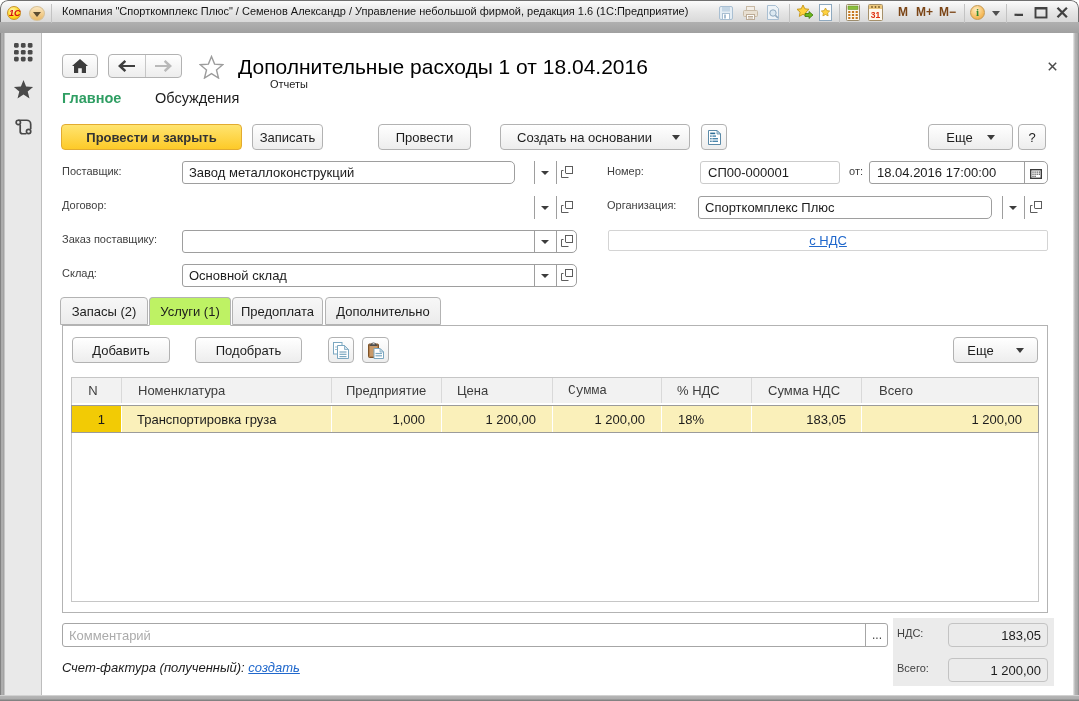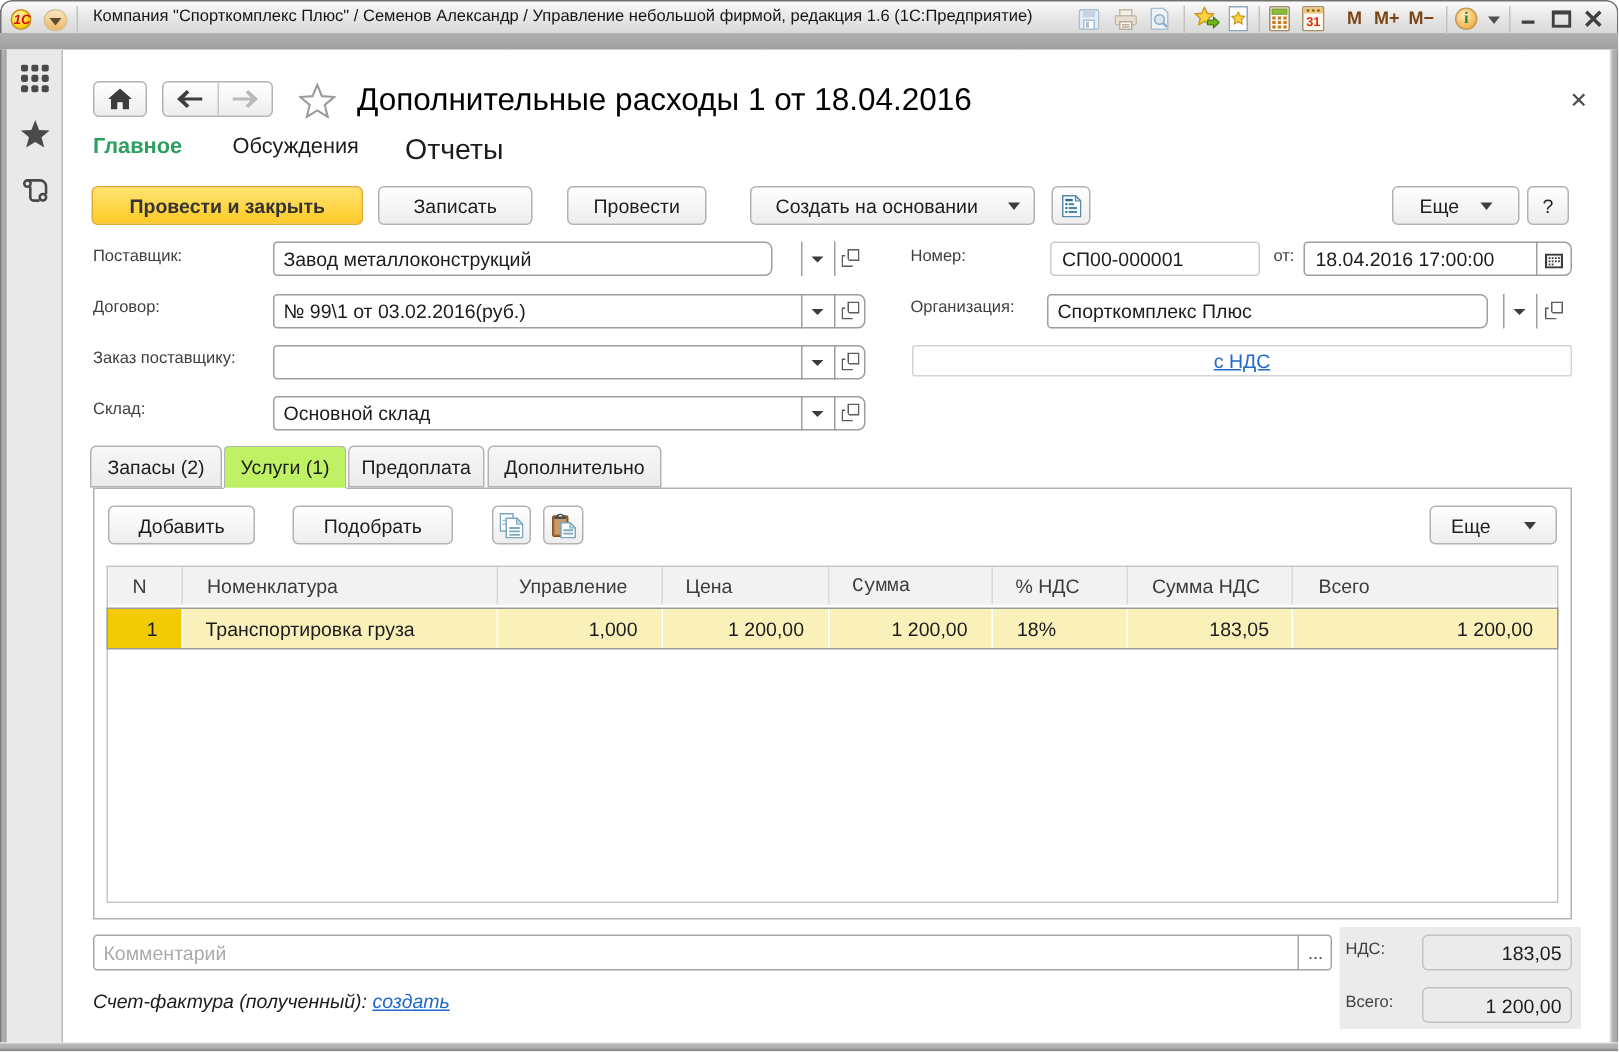--- a/index.html
+++ b/index.html
@@ -147,24 +147,24 @@
   <svg class="abs" style="left:199px;top:55px;" width="25" height="24" viewBox="0 0 25 24">
       <path d="M12.5 1.5 l3.1 7.6 8.2 .6 -6.3 5.3 2 8 -7 -4.4 -7 4.4 2 -8 -6.3 -5.3 8.2 -.6 z" fill="#fff" stroke="#9c9c9c" stroke-width="1.4"></path>
     </svg>
   <div class="abs" style="left:238px;top:56px;font-size:21px;line-height:21px;color:#000;">Дополнительные расходы 1 от 18.04.2016</div>
   <svg class="abs" style="left:1048px;top:62px;" width="9" height="9" viewBox="0 0 9 9">
       <path d="M0.8 0.8 l7.4 7.4 M8.2 0.8 l-7.4 7.4" stroke="#4b4b4b" stroke-width="1.5"></path>
     </svg>
 
   <div class="abs" style="left:62px;top:90px;font-size:14.5px;font-weight:bold;color:#2f9e63;">Главное</div>
   <div class="abs" style="left:155px;top:90px;font-size:14.5px;color:#1c1c1c;">Обсуждения</div>
-  <div class="abs" style="left:270px;top:90px;font-size:19px;color:#1c1c1c;">Отчеты</div>
+  <div class="abs" style="left:270px;top:78px;font-size:11px;color:#1c1c1c;">Отчеты</div>
 
   <div class="abs" style="left:61px;top:124px;width:181px;height:26px;border:1px solid #e2ab30;border-radius:4px;background:linear-gradient(#ffe470,#fdca28);font-size:13px;font-weight:bold;color:#333;display:flex;align-items:center;justify-content:center;">Провести и закрыть</div>
-  <div class="btn" style="left:252px;top:124px;width:103px;height:26px;">Записать</div>
+  <div class="btn" style="left:252px;top:124px;width:71px;height:26px;">Записать</div>
   <div class="btn" style="left:378px;top:124px;width:93px;height:26px;">Провести</div>
   <div class="btn" style="left:500px;top:124px;width:190px;height:26px;">
     <span style="margin-left:7px;margin-right:20px;">Создать на основании</span>
     <span style="width:0;height:0;border-left:4.5px solid transparent;border-right:4.5px solid transparent;border-top:5px solid #3c3c3c;"></span>
   </div>
   <div class="btn" style="left:701px;top:124px;width:26px;height:26px;">
     <svg width="13" height="15" viewBox="0 0 13 15">
         <path d="M0.5 0.5 h8.5 l3.5 3.5 v10.5 h-12 z" fill="#fff" stroke="#5b8aa8"></path>
         <path d="M9 0.5 v3.5 h3.5 z" fill="#cfe0ec" stroke="#5b8aa8" stroke-width="0.8"></path>
         <rect x="2.2" y="2.6" width="5" height="1.6" fill="#2e6e96"></rect>
@@ -189,21 +189,20 @@
 
   <div class="inp" style="left:182px;top:161px;width:333px;height:23px;border-radius:3px 5px 5px 3px;padding-left:6px;">Завод металлоконструкций</div>
   <div class="abs" style="left:534px;top:161px;width:1px;height:23px;background:#9e9e9e;"></div>
   <div class="abs" style="left:556px;top:161px;width:1px;height:23px;background:#9e9e9e;"></div>
   <div class="abs" style="left:541px;top:171px;width:0;height:0;border-left:4px solid transparent;border-right:4px solid transparent;border-top:4.5px solid #3c3c3c;"></div>
   <svg class="abs" style="left:561px;top:166px;" width="12" height="12" viewBox="0 0 12 12">
       <rect x="4.5" y="0.5" width="7" height="7" fill="#fff" stroke="#5c5c5c"></rect>
       <path d="M7.5 11.5 h-7 v-7 h2" fill="#fff" stroke="#5c5c5c"></path>
     </svg>
 
-  <div class="inp" style="left:182px;top:196px;width:395px;height:23px;border-radius:3px 5px 5px 3px;padding-left:6px;">№ 99\1 от 03.02.2016(руб.)</div>
   <div class="abs" style="left:534px;top:196px;width:1px;height:23px;background:#9e9e9e;"></div>
   <div class="abs" style="left:556px;top:196px;width:1px;height:23px;background:#9e9e9e;"></div>
   <div class="abs" style="left:541px;top:206px;width:0;height:0;border-left:4px solid transparent;border-right:4px solid transparent;border-top:4.5px solid #3c3c3c;"></div>
   <svg class="abs" style="left:561px;top:201px;" width="12" height="12" viewBox="0 0 12 12">
       <rect x="4.5" y="0.5" width="7" height="7" fill="#fff" stroke="#5c5c5c"></rect>
       <path d="M7.5 11.5 h-7 v-7 h2" fill="#fff" stroke="#5c5c5c"></path>
     </svg>
 
   <div class="inp" style="left:182px;top:230px;width:395px;height:23px;border-radius:3px 5px 5px 3px;padding-left:6px;"></div>
   <div class="abs" style="left:534px;top:230px;width:1px;height:23px;background:#9e9e9e;"></div>
@@ -292,21 +291,21 @@
   </div>
   <div class="btn" style="left:953px;top:337px;width:85px;height:26px;">
     <span style="margin-right:22px;">Еще</span>
     <span style="width:0;height:0;border-left:4.5px solid transparent;border-right:4.5px solid transparent;border-top:5px solid #3c3c3c;"></span>
   </div>
 
   <div class="abs" style="left:71px;top:377px;width:968px;height:225px;border:1px solid #c6c6c6;background:#fff;"></div>
   <div class="abs" style="left:72px;top:378px;width:966px;height:25px;background:#f2f2f2;">
     <div class="hcell" style="left:0;width:42px;justify-content:center;">N</div>
     <div class="hcell" style="left:66px;">Номенклатура</div>
-    <div class="hcell" style="left:274px;">Управление</div>
+    <div class="hcell" style="left:274px;">Предприятие</div>
     <div class="hcell" style="left:385px;">Цена</div>
     <div class="hcell" style="left:496px;font-family:Liberation Mono, monospace;">Сумма</div>
     <div class="hcell" style="left:605px;">% НДС</div>
     <div class="hcell" style="left:696px;">Сумма НДС</div>
     <div class="hcell" style="left:807px;">Всего</div>
     <div class="abs" style="left:49px;top:0;width:1px;height:25px;background:#d9d9d9;"></div>
     <div class="abs" style="left:259px;top:0;width:1px;height:25px;background:#d9d9d9;"></div>
     <div class="abs" style="left:369px;top:0;width:1px;height:25px;background:#d9d9d9;"></div>
     <div class="abs" style="left:480px;top:0;width:1px;height:25px;background:#d9d9d9;"></div>
     <div class="abs" style="left:589px;top:0;width:1px;height:25px;background:#d9d9d9;"></div>

